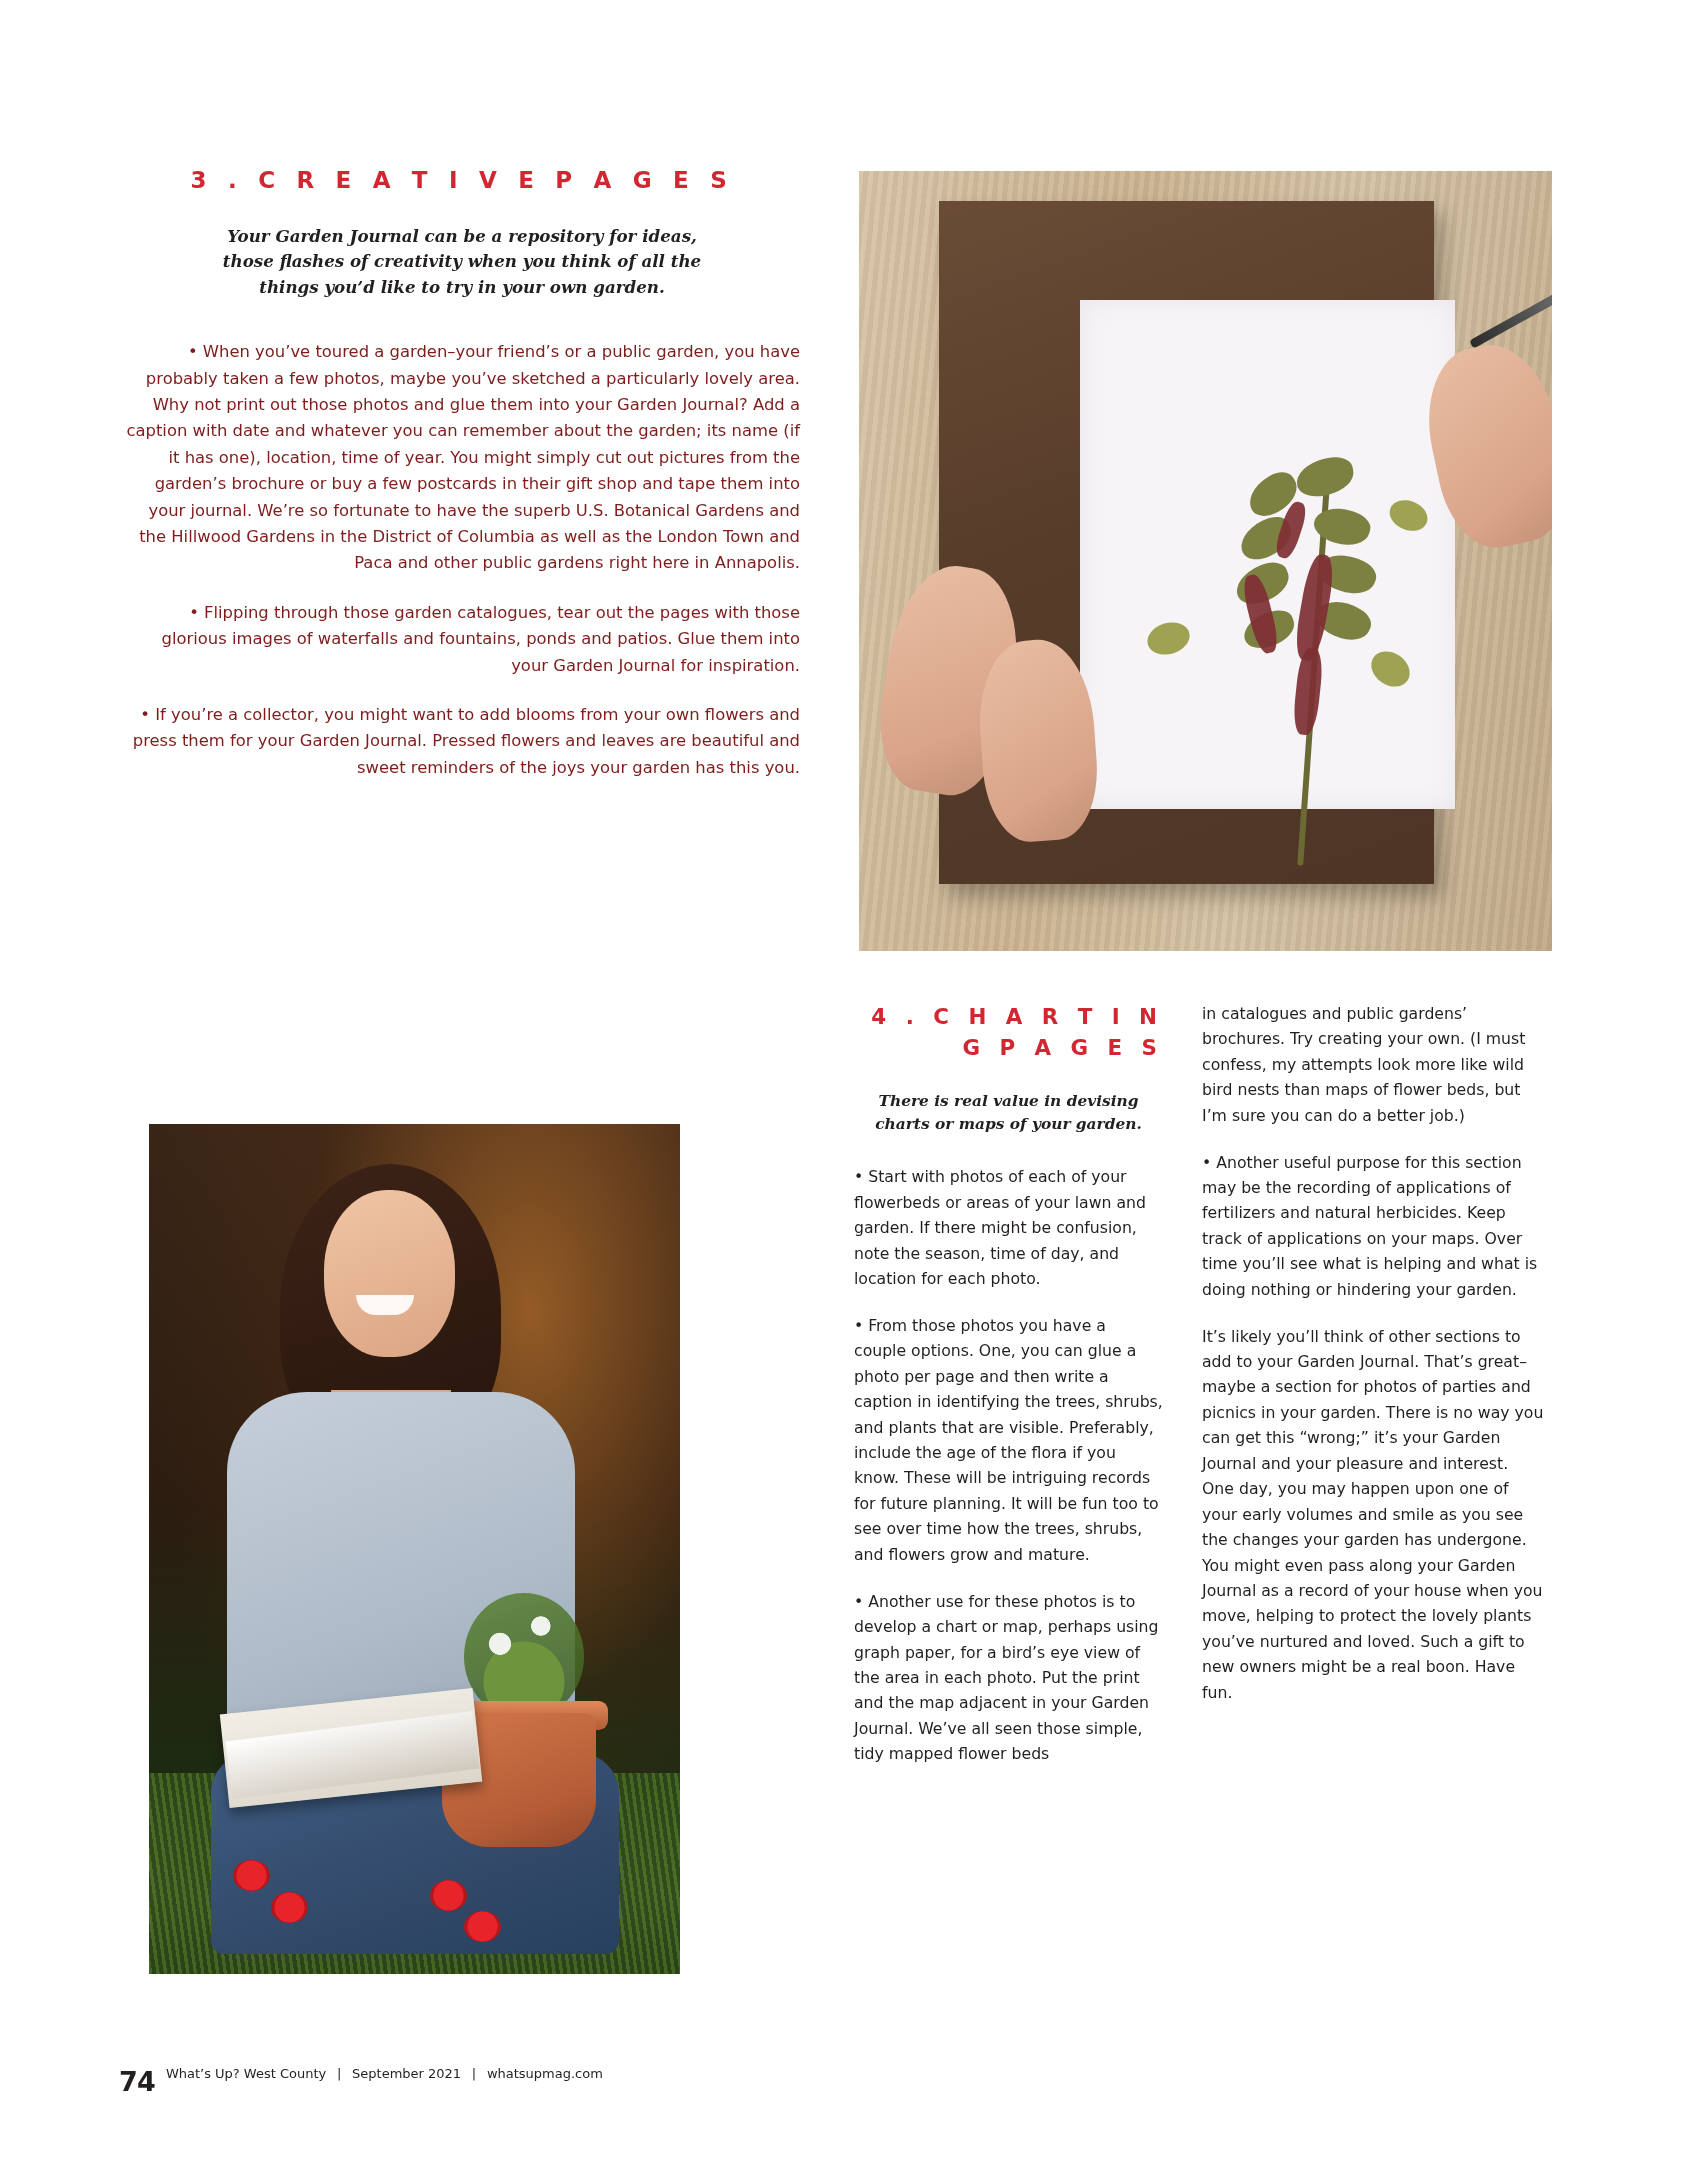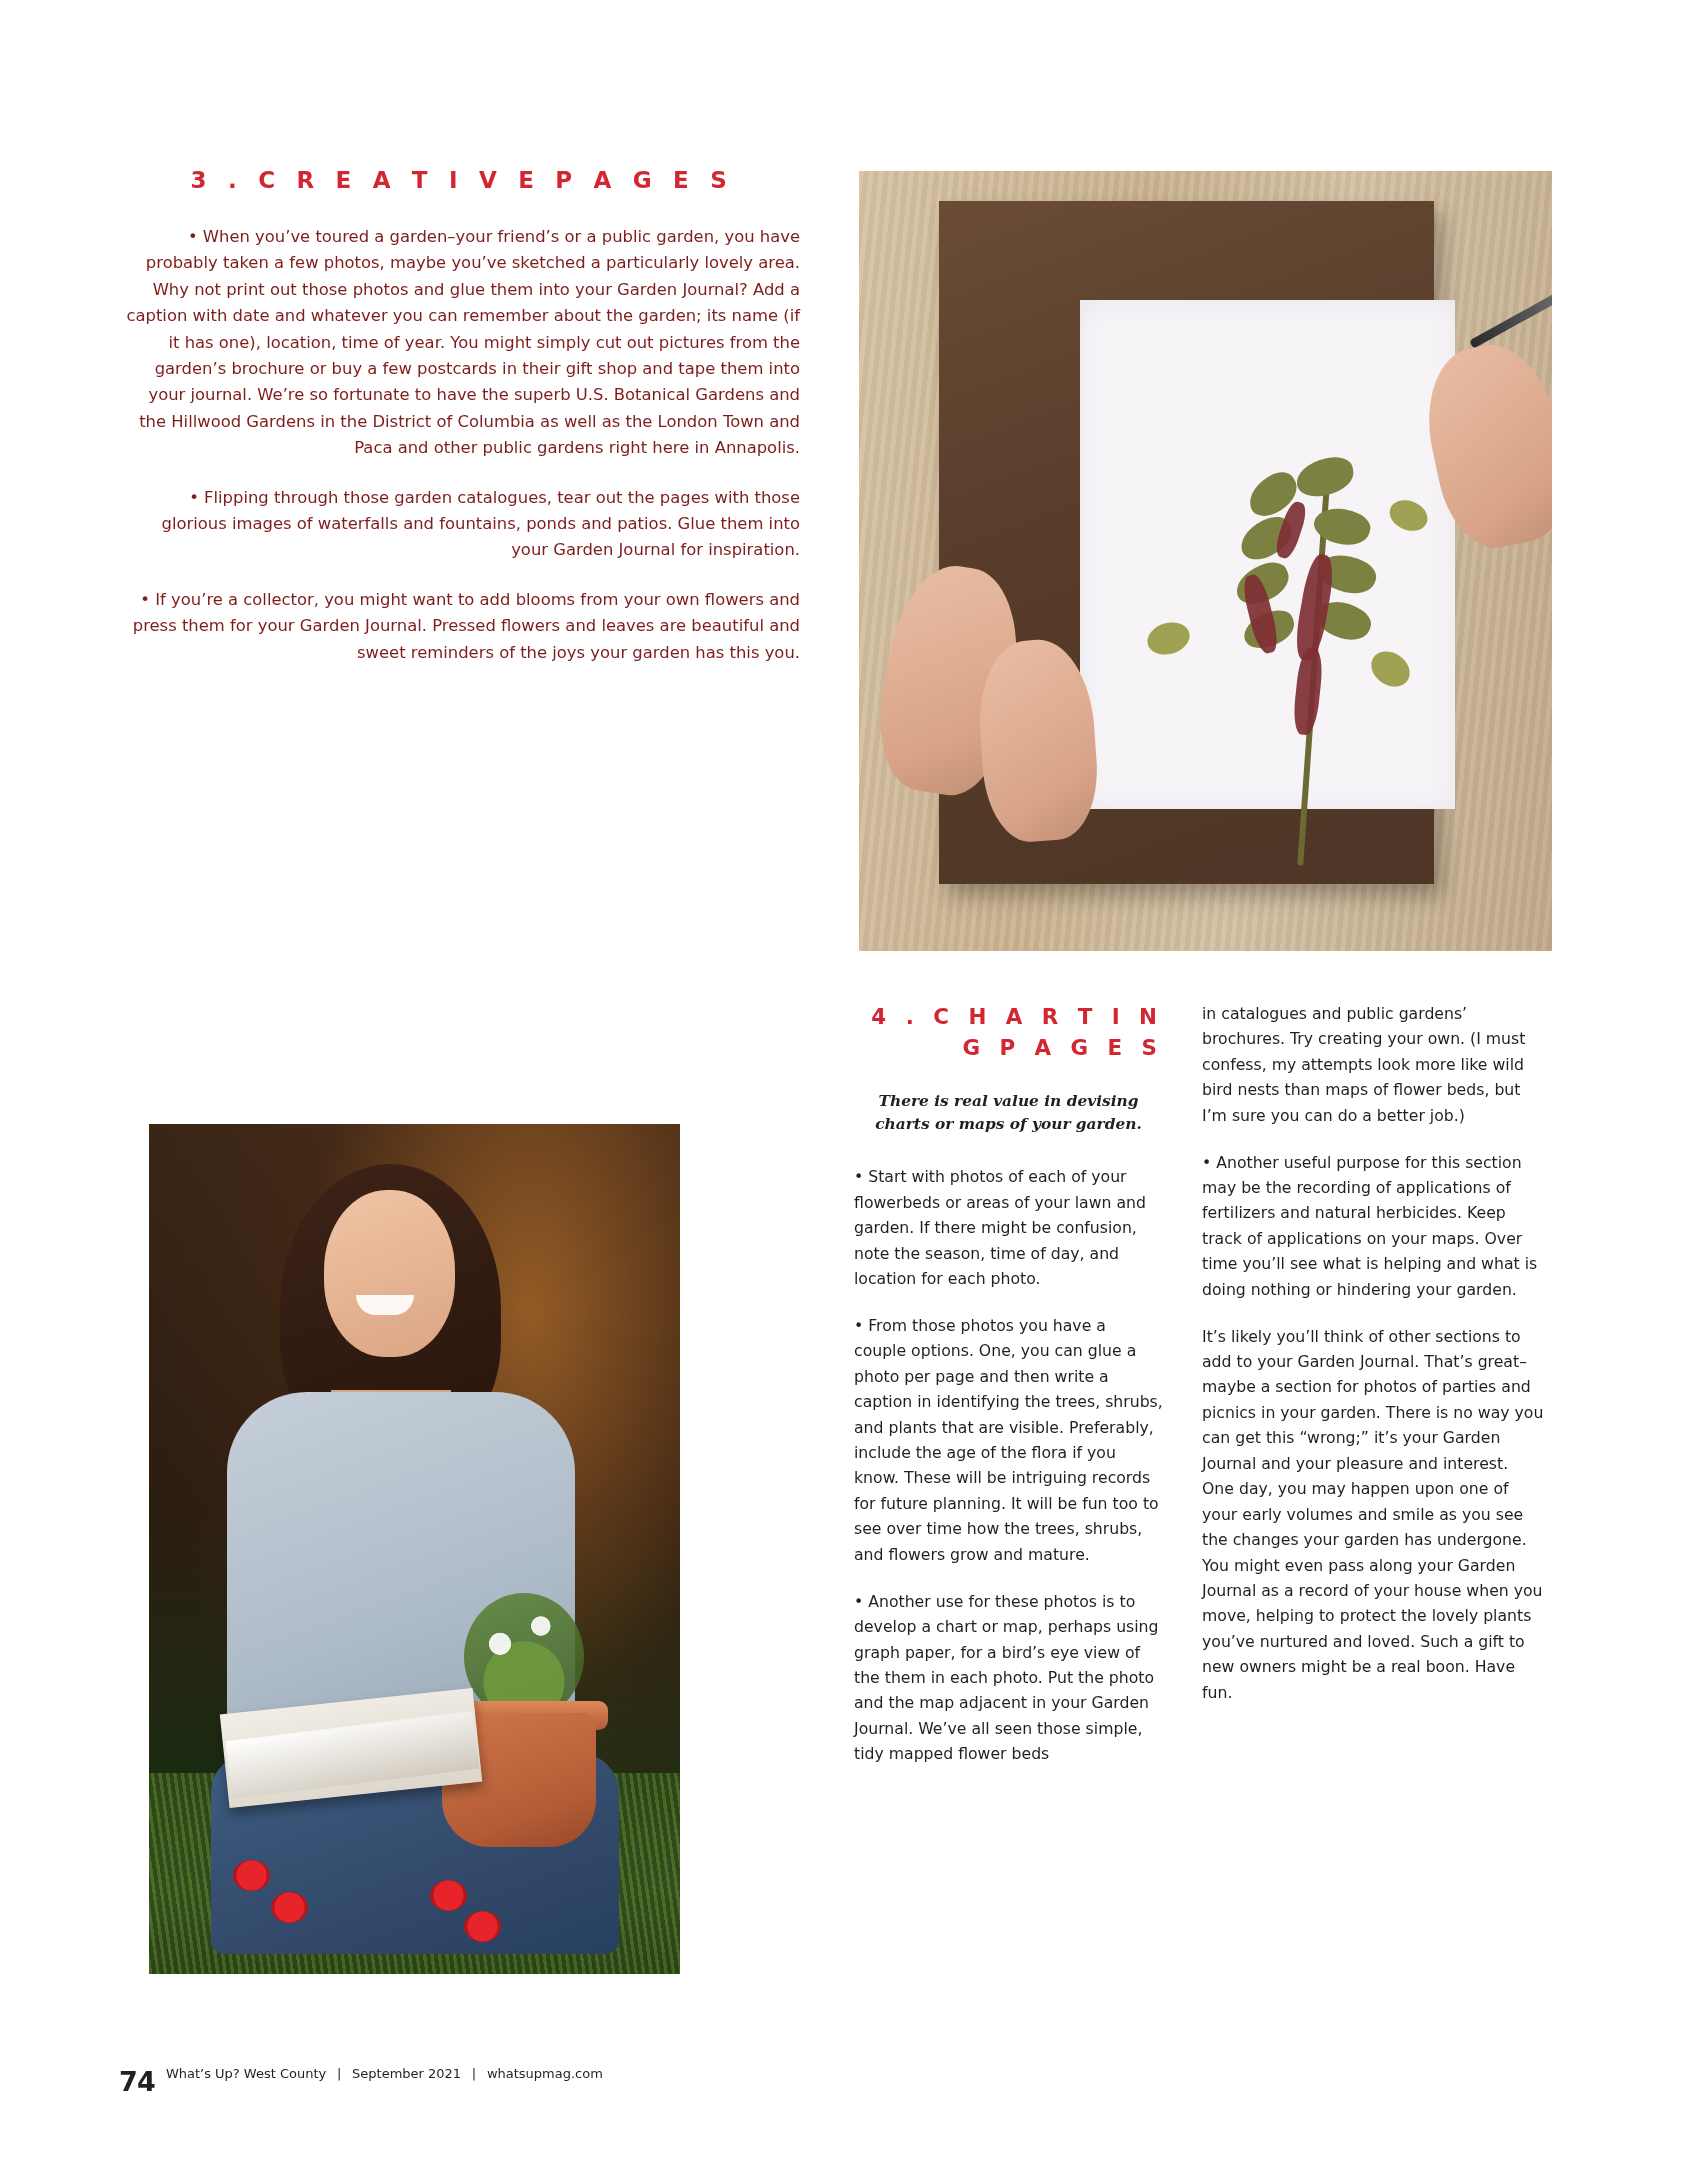--- a/index.html
+++ b/index.html
@@ -309,20 +309,21 @@
     color: #231f20;
   }
 </style>
 </head>
 <body>
 
 <div class="page">
 
   <div class="col-left">
     <h2 class="section-head">3 .  C R E A T I V E  P A G E S</h2>
+    <div class="deck">Your Garden Journal can be a repository for ideas, those flashes of creativity when you think of all the things you’d like to try in your own garden.</div>
     <p class="body">• When you’ve toured a garden–your friend’s or a public garden, you have probably taken a few photos, maybe you’ve sketched a particularly lovely area. Why not print out those photos and glue them into your Garden Journal? Add a caption with date and whatever you can remember about the garden; its name (if it has one), location, time of year. You might simply cut out pictures from the garden’s brochure or buy a few postcards in their gift shop and tape them into your journal. We’re so fortunate to have the superb U.S. Botanical Gardens and the Hillwood Gardens in the District of Columbia as well as the London Town and Paca and other public gardens right here in Annapolis.</p>
     <p class="body">• Flipping through those garden catalogues, tear out the pages with those glorious images of waterfalls and fountains, ponds and patios. Glue them into your Garden Journal for inspiration.</p>
     <p class="body">• If you’re a collector, you might want to add blooms from your own flowers and press them for your Garden Journal. Pressed flowers and leaves are beautiful and sweet reminders of the joys your garden has this you.</p>
   </div>
 
   <div class="photo-pressed">
     <div class="pp-wood"></div>
     <div class="pp-frame">
       <div class="pp-paper">
         <div class="pp-stem"></div>
@@ -367,21 +368,21 @@
     <div class="pw-flower" style="left:122px;top:768px;"></div>
     <div class="pw-flower" style="left:281px;top:756px;"></div>
     <div class="pw-flower" style="left:315px;top:787px;"></div>
   </div>
 
   <div class="col-mid">
     <h2 class="section-head-2">4 .  C H A R T I N G  P A G E S</h2>
     <div class="deck2">There is real value in devising charts or maps of your garden.</div>
     <p class="body-s">• Start with photos of each of your flowerbeds or areas of your lawn and garden. If there might be confusion, note the season, time of day, and location for each photo.</p>
     <p class="body-s">• From those photos you have a couple options. One, you can glue a photo per page and then write a caption in identifying the trees, shrubs, and plants that are visible. Preferably, include the age of the flora if you know. These will be intriguing records for future planning. It will be fun too to see over time how the trees, shrubs, and flowers grow and mature.</p>
-    <p class="body-s">• Another use for these photos is to develop a chart or map, perhaps using graph paper, for a bird’s eye view of the them in each photo. Put the photo and the map adjacent in your Garden Journal. We’ve all seen those simple, tidy mapped flower beds</p>
+    <p class="body-s">• Another use for these photos is to develop a chart or map, perhaps using graph paper, for a bird’s eye view of the area in each photo. Put the print and the map adjacent in your Garden Journal. We’ve all seen those simple, tidy mapped flower beds</p>
   </div>
 
   <div class="col-right">
     <p class="body-s">in catalogues and public gardens’ brochures. Try creating your own. (I must confess, my attempts look more like wild bird nests than maps of flower beds, but I’m sure you can do a better job.)</p>
     <p class="body-s">• Another useful purpose for this section may be the recording of applications of fertilizers and natural herbicides. Keep track of applications on your maps. Over time you’ll see what is helping and what is doing nothing or hindering your garden.</p>
     <p class="body-s">It’s likely you’ll think of other sections to add to your Garden Journal. That’s great–maybe a section for photos of parties and picnics in your garden. There is no way you can get this “wrong;” it’s your Garden Journal and your pleasure and interest. One day, you may happen upon one of your early volumes and smile as you see the changes your garden has undergone. You might even pass along your Garden Journal as a record of your house when you move, helping to protect the lovely plants you’ve nurtured and loved. Such a gift to new owners might be a real boon. Have fun.</p>
   </div>
 
   <div class="footer">
     <span class="folio">74</span>

